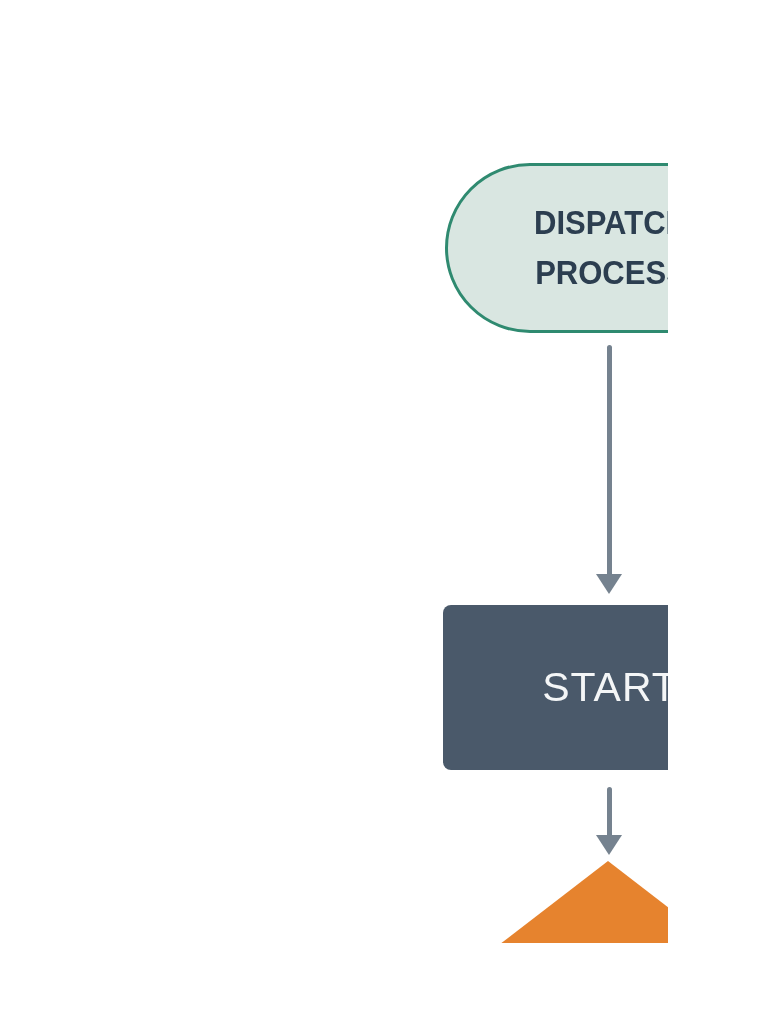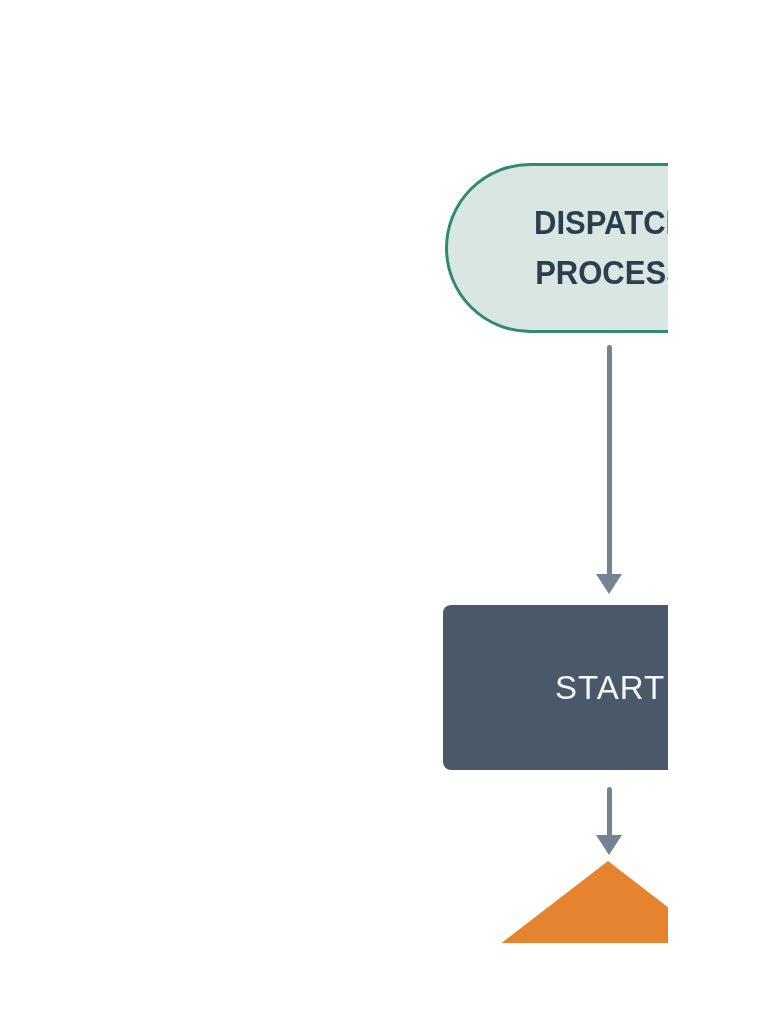--- a/index.html
+++ b/index.html
@@ -51,21 +51,21 @@
   
   .process {
     left: 443px;
     top: 605px;
     width: 334px;
     height: 165px;
     background: #4a596a;
     border-radius: 8px;
   }
   .process-label {
-    font-size: 33px;
+    font-size: 41px;
     font-weight: 400;
     color: #f4f6f7;
     letter-spacing: 1px;
     text-align: center;
   }
 
   
   .connector { position: absolute; }
   .connector-line {
     position: absolute;

